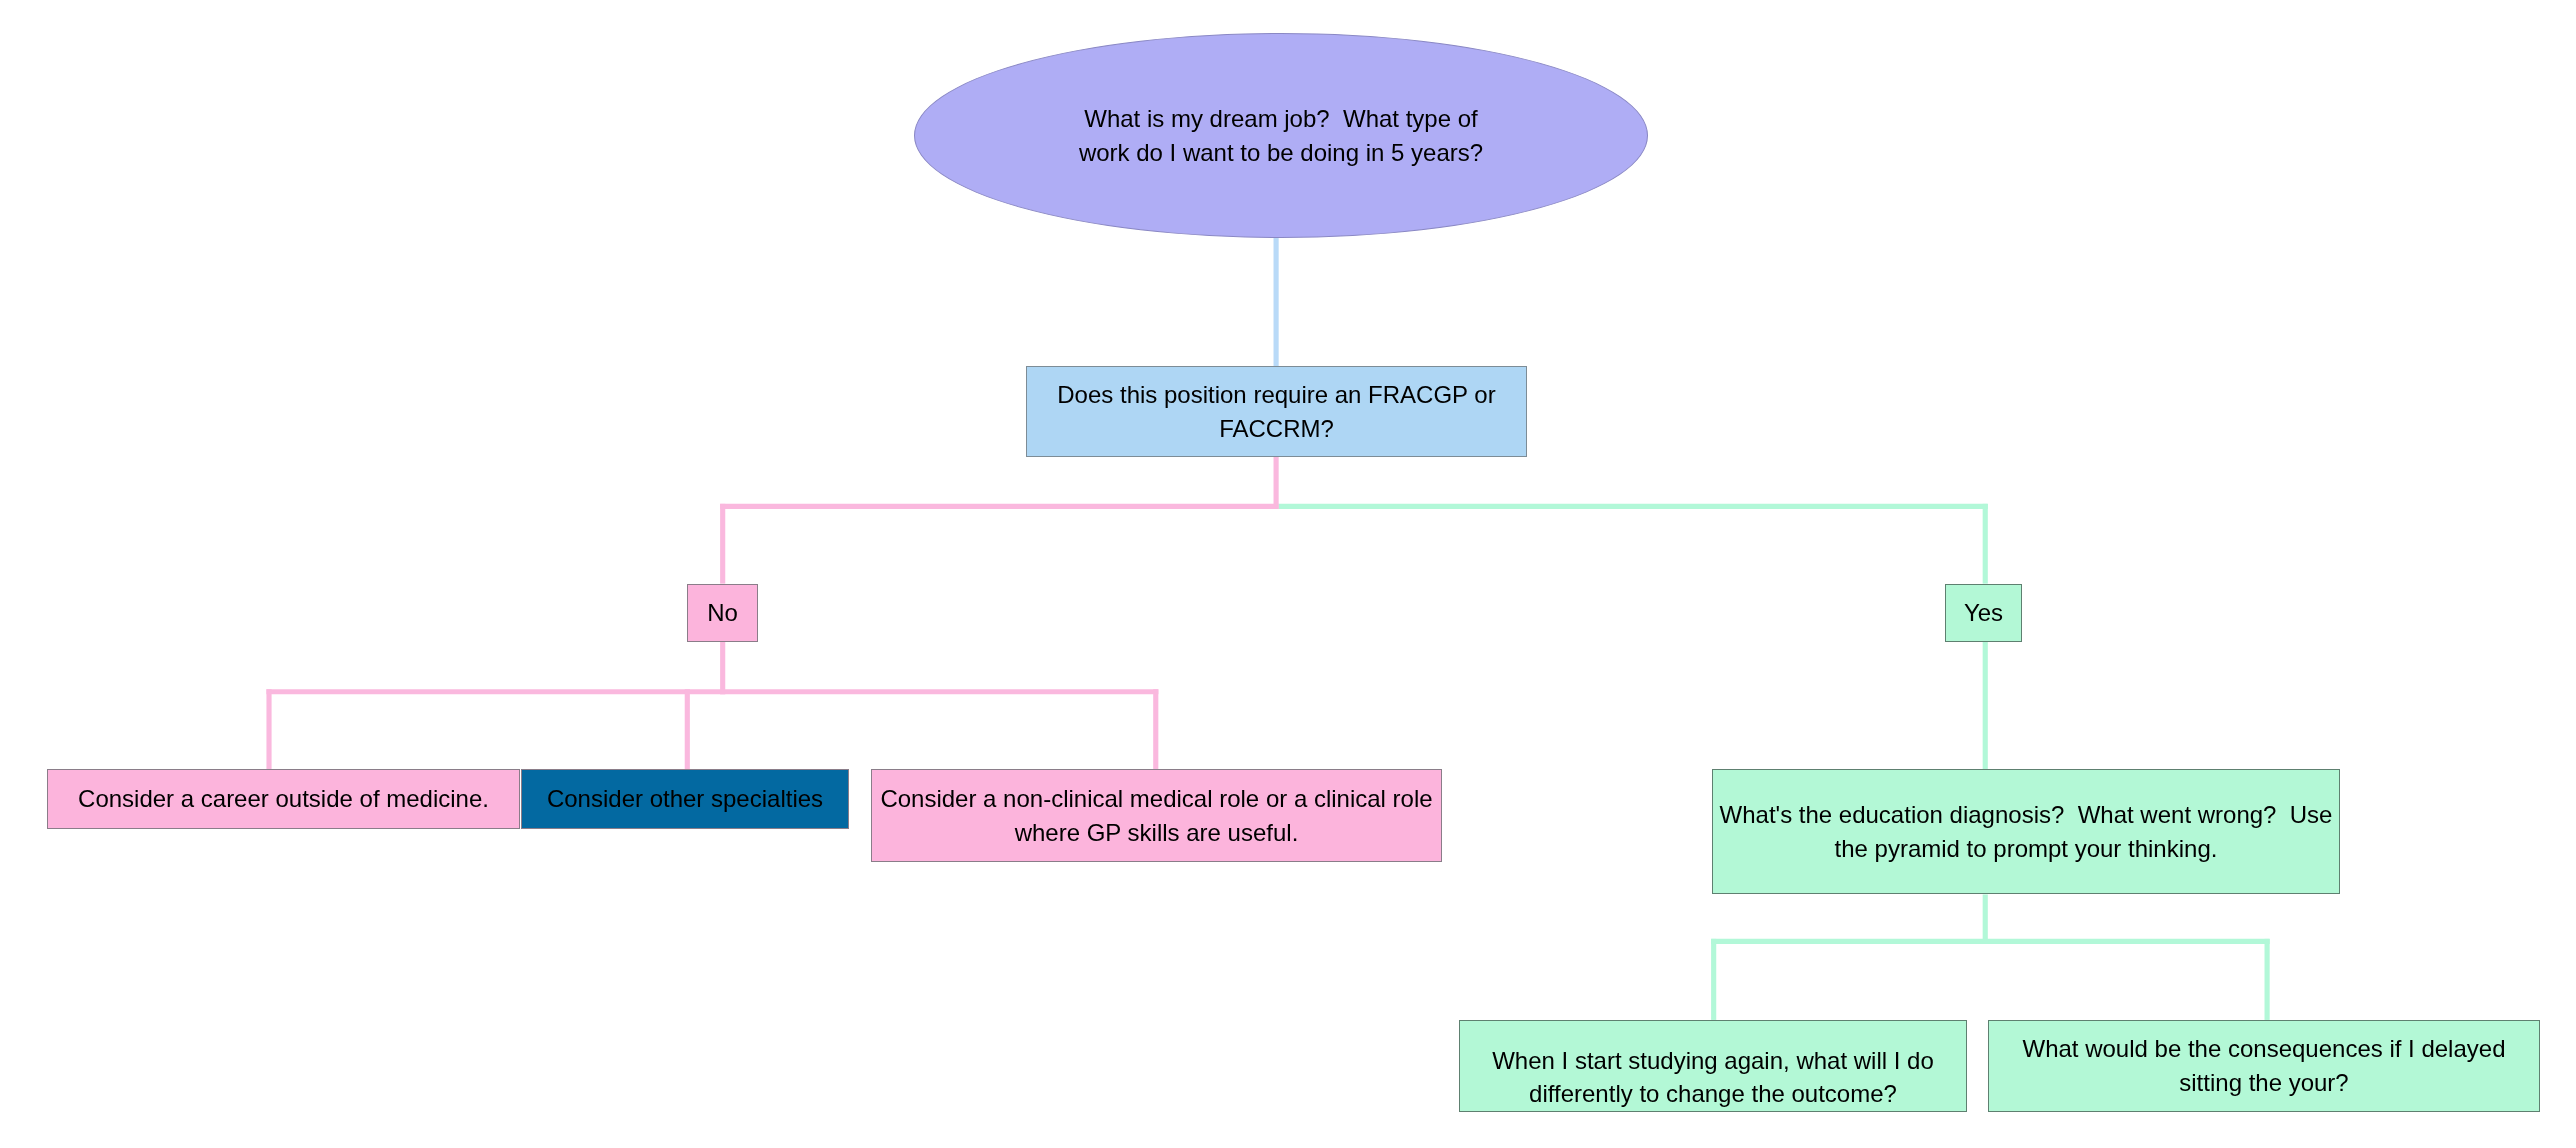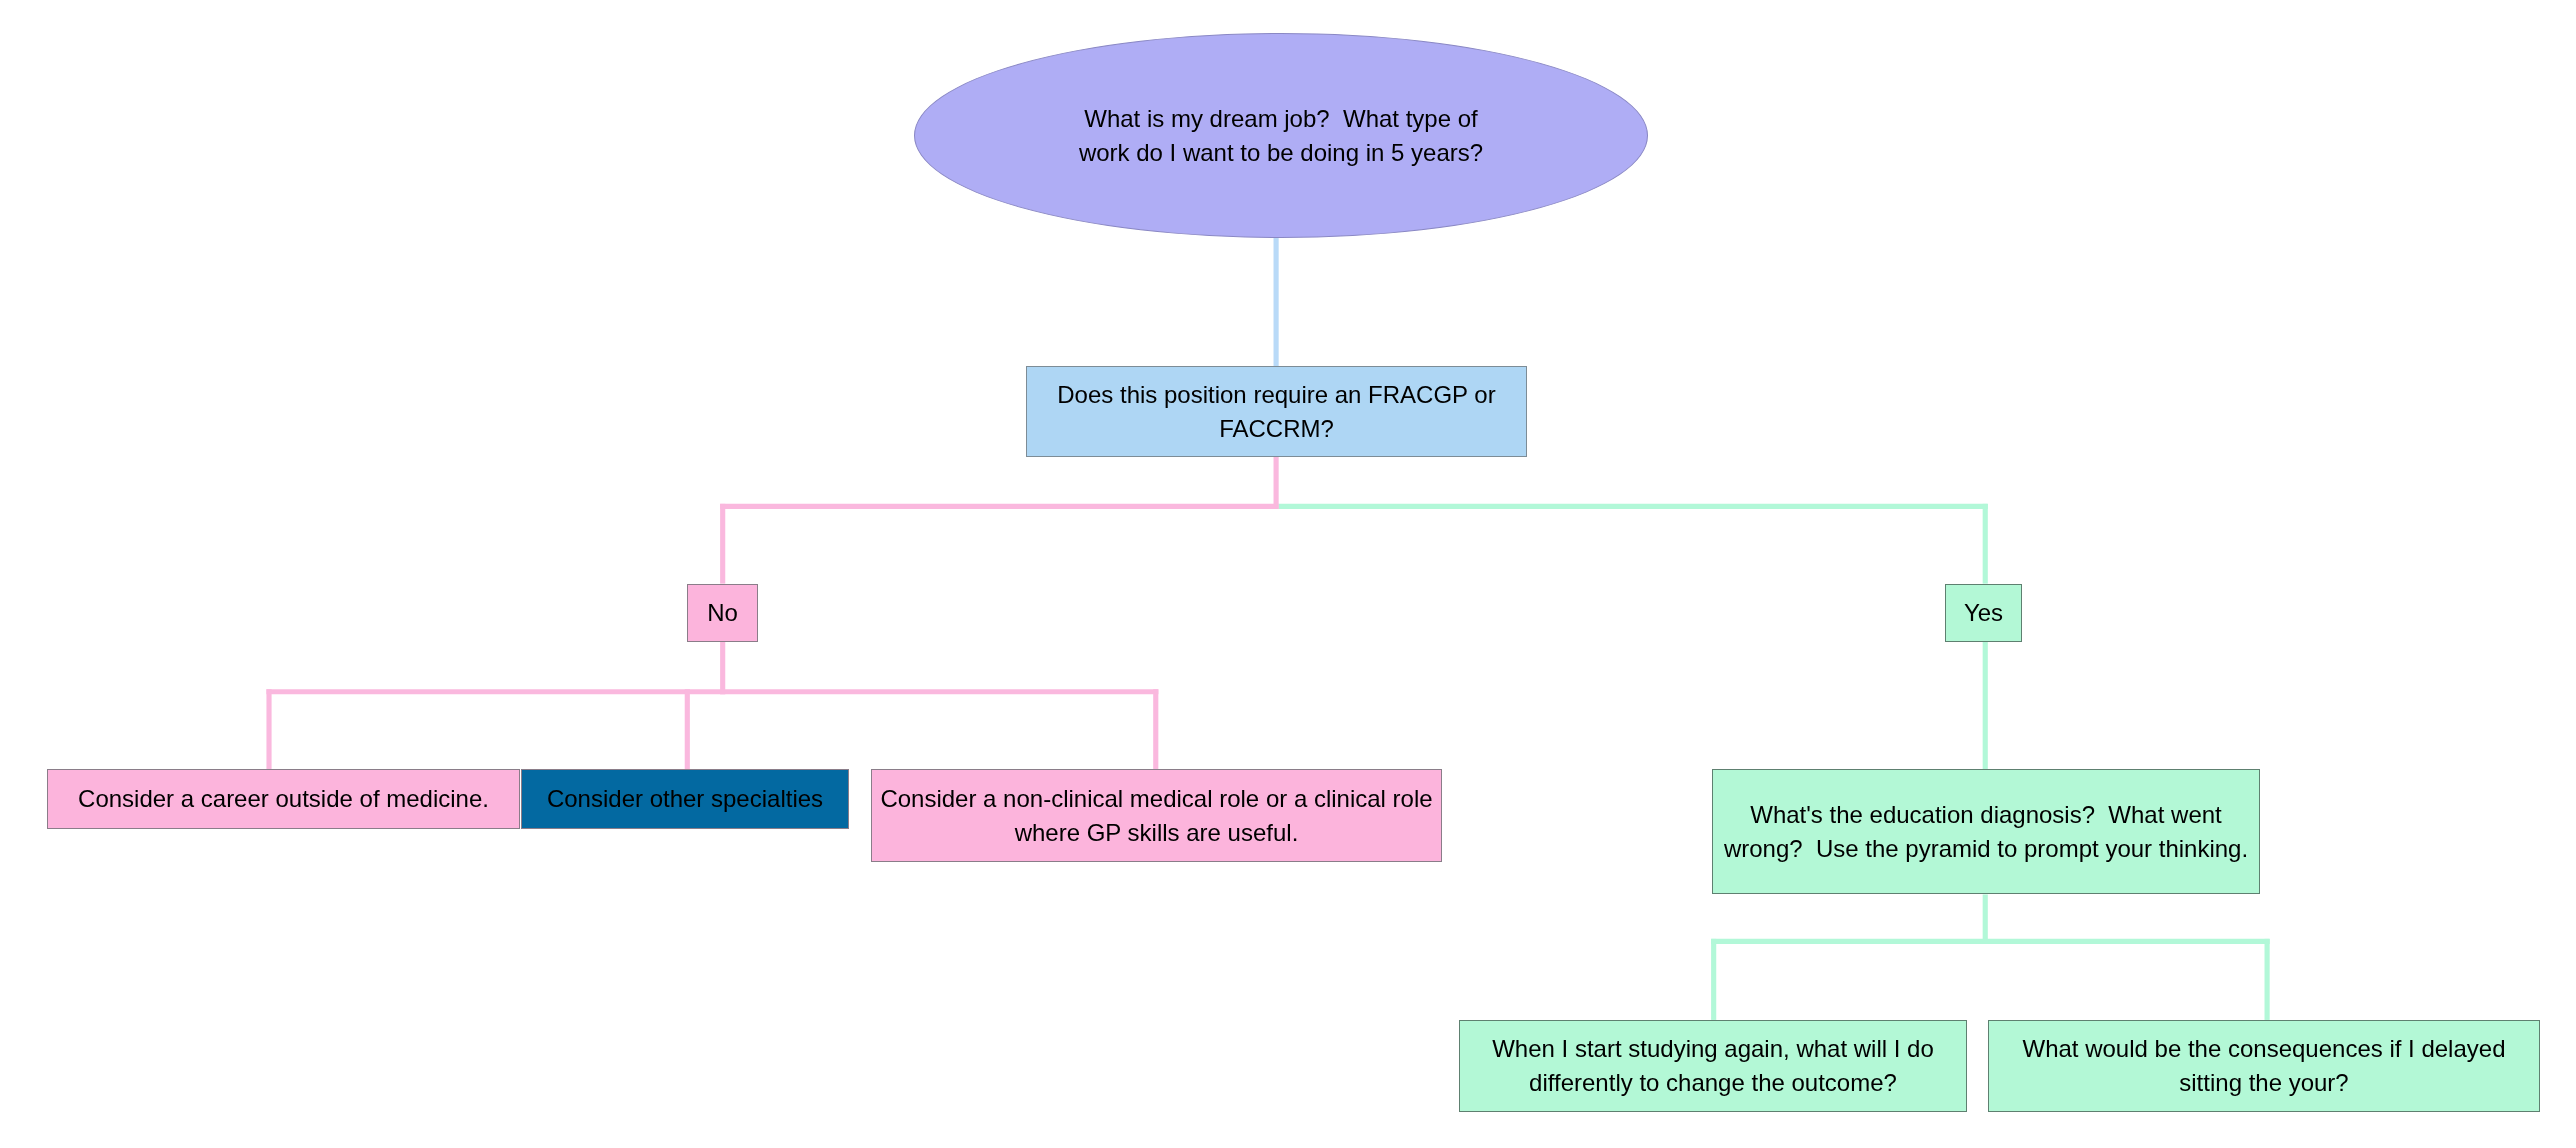--- a/index.html
+++ b/index.html
@@ -44,22 +44,22 @@
   .fill-green    { background: #b3f8d6; border-color: #5e8070; }
 
   
   .n-root      { left: 914px; top: 33px;   width: 734px; height: 205px; border-radius: 50%; padding: 0 148px; }
   .n-question  { left: 1026px; top: 366px;  width: 501px;  height: 91px; padding: 0 7.7px; }
   .n-no        { left: 687px; top: 584px;  width: 71px;  height: 58px;  }
   .n-yes       { left: 1945px; top: 584px;  width: 77px;  height: 58px;  }
   .n-pink1     { left: 35px;   top: 769px; width: 473px;  height: 60px;  padding: 0 5.1px; margin-left: 12px; }
   .n-pink2     { left: 521px;  top: 769px; width: 328px;  height: 60px;  padding: 0 5.1px; }
   .n-pink3     { left: 871px; top: 769px; width: 571px;  height: 93px; padding: 0 6px; }
-  .n-education { left: 1712px; top: 769px; width: 548px;  height: 125px; padding: 0 5.1px; }
-  .n-gc1       { left: 1459px; top: 1020px; width: 508px;  height: 92px; padding: 0 5.1px; }
+  .n-education { left: 1712px; top: 769px; width: 628px;  height: 125px; padding: 0 5.1px; }
+  .n-gc1       { left: 1459px; top: 1020px; width: 508px;  height: 92px; padding: 0 5.1px; align-items: flex-end; }
   .n-gc2       { left: 1988px; top: 1020px; width: 552px;  height: 92px; padding: 0 5.1px; }
 </style>
 </head>
 <body>
 
 <div class="canvas">
 
   <svg class="wires" width="2576" height="1148" viewBox="0 0 4003 1784">
 
     <line x1="1983" y1="365" x2="1983" y2="572" stroke-width="8" stroke="#b9daf8"></line>

